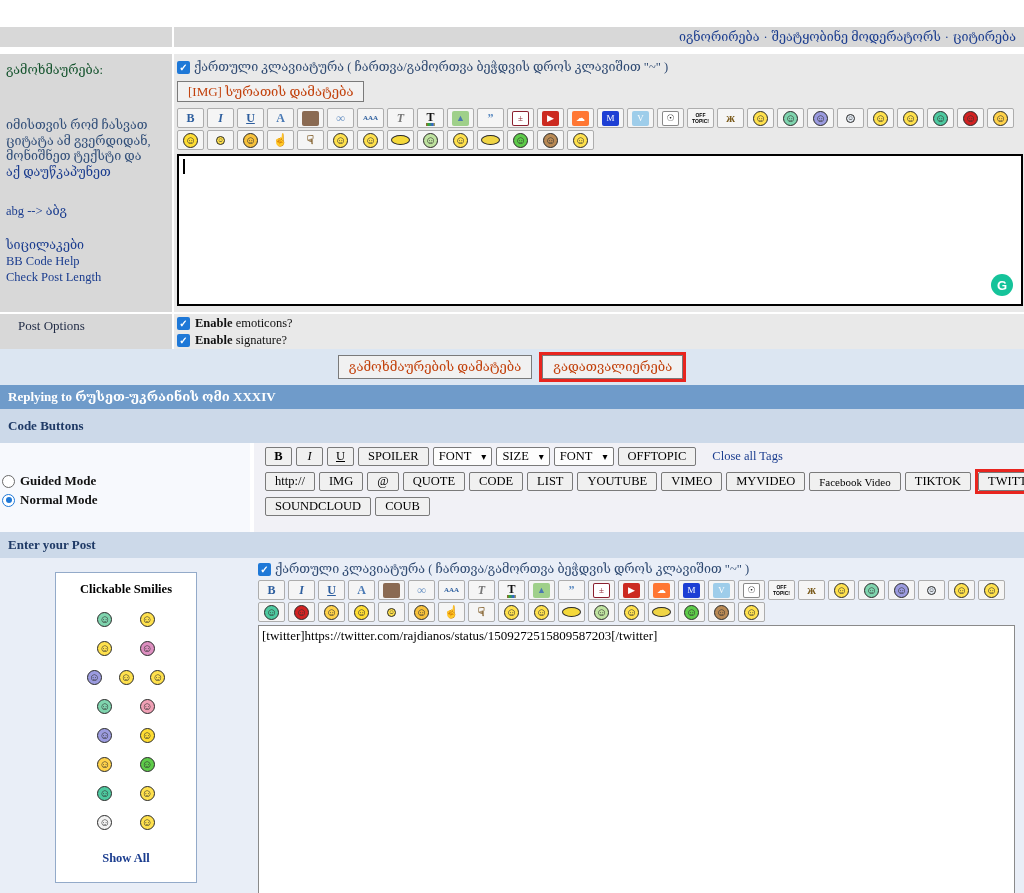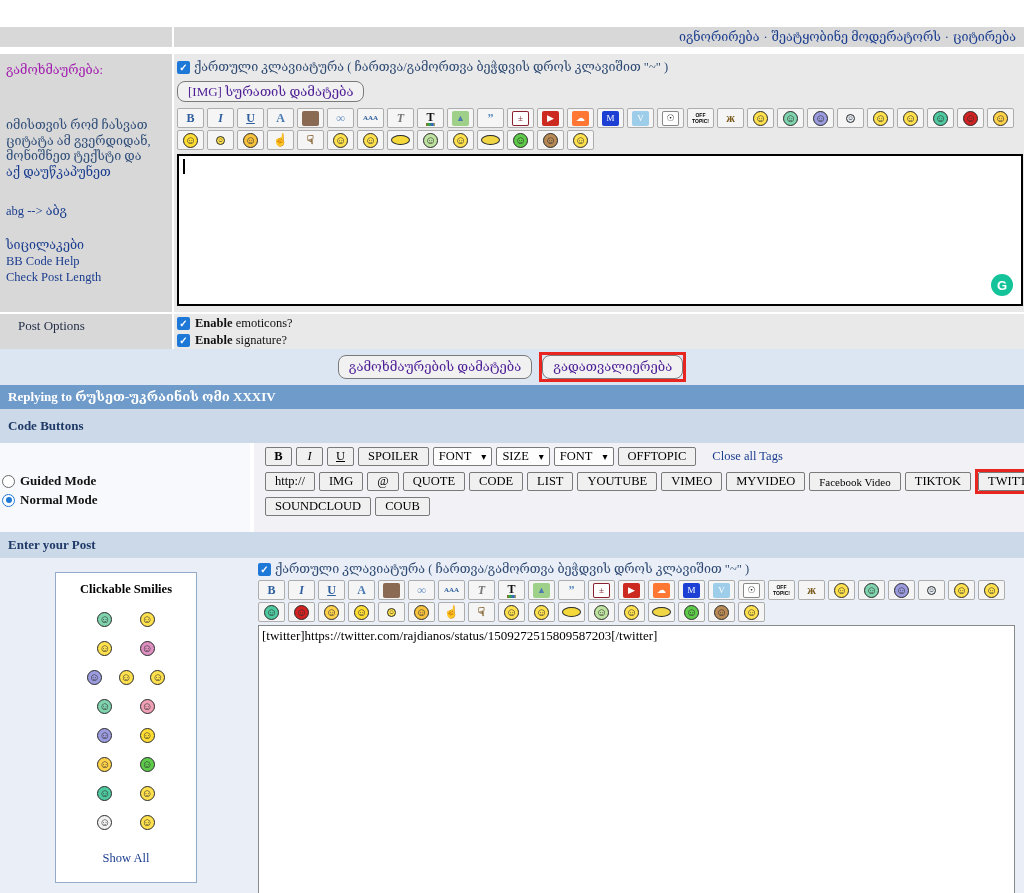--- a/index.html
+++ b/index.html
@@ -15,30 +15,30 @@
   .topbar .cellR { position:absolute; left:174px; top:0; width:850px; height:20px; background:#d8d8d8;
                    display:flex; align-items:center; justify-content:flex-end; padding-right:8px;
                    font-size:12.5px; }
   .topbar .sep { margin:0 4px; color:#1b3d8f; }
 
   
   .main-editor { position:absolute; top:27px; left:0; width:1024px; height:258px; }
   .col-left { position:absolute; left:0; top:0; width:172px; height:100%; background:#d8d8d8; padding:8px 6px; font-size:12.5px; }
   .col-right { position:absolute; left:174px; top:0; width:850px; height:100%; background:#e9e9e9; padding:5px 0 0 3px; }
 
-  .reply-label { color:#a21caf; }
+  .reply-label { color:#14532d; }
   .quote-hint { margin-top:40px; color:#33507a; line-height:1.25; }
   .sidebar-links a { display:block; }
   .abg-link { margin-top:22px; }
   .grp-links { margin-top:18px; line-height:1.28; }
 
   .kbd-row { display:flex; align-items:center; gap:4px; font-size:12.5px; color:#2f4a72; }
   .cb { width:13px; height:13px; background:#1e78d7; border-radius:2px; color:#fff; font:bold 10px "Liberation Sans",sans-serif;
         display:inline-flex; align-items:center; justify-content:center; flex:none; }
-  .wbtn { background:#f1f1f1; border:1px solid #7a7a7a; border-radius:8px; color:#4c1d95;
+  .wbtn { background:#f1f1f1; border:1px solid #7a7a7a; border-radius:0; color:#c2410c;
           font-family:"Liberation Serif","DejaVu Serif",serif; font-size:13px; padding:2px 10px;
           display:inline-flex; align-items:center; justify-content:center; cursor:pointer; }
   .img-add-btn { margin:6px 0 6px 0; height:21px; }
 
   .toolbar { line-height:0; }
   .tb-btn { display:inline-flex; width:27px; height:20px; margin:0 3px 2px 0; background:#f5f5f5;
             border:1px solid #adadad; border-radius:2px; align-items:center; justify-content:center;
             cursor:pointer; vertical-align:top; }
   .glyph { font-size:12px; font-weight:bold; line-height:1; font-family:"Liberation Serif","DejaVu Serif",serif; }
   .badge { width:17px; height:15px; border-radius:2px; display:inline-flex; align-items:center; justify-content:center; font-size:9px; }
@@ -92,21 +92,21 @@
   .close-tags { margin-left:12px; font-size:12.5px; }
   .opentags-row { display:flex; align-items:center; margin-top:3px; font-size:12.5px; color:#000; }
   .hintbox { margin-left:42px; background:#fbfbee; padding:1px 8px; font:11px "Liberation Sans",sans-serif; color:#555; width:325px; }
 
   
   .bottom { position:absolute; top:531px; left:0; width:1024px; height:362px; background:#e9eef7; }
   .smiliesbox { position:absolute; left:55px; top:14px; width:142px; height:311px; background:#fff; border:1px solid #93aac9; text-align:center; }
   .smiliesbox .title { font-weight:bold; font-size:12.5px; color:#000000; margin-top:9px; }
   .sm-grid { margin-top:8px; }
   .sm-row { display:flex; justify-content:space-evenly; align-items:center; min-height:29px; padding:0 14px; }
-  .showall { display:inline-block; margin-top:14px; font-weight:normal; font-size:12.5px; }
+  .showall { display:inline-block; margin-top:14px; font-weight:bold; font-size:12.5px; }
   .sm-footer { position:absolute; left:0px; top:338px; width:252px; text-align:center; font-size:12px; }
 
   .bot-editor { position:absolute; left:258px; top:3px; width:760px; }
   .bot-ta { width:757px; height:292px; background:#fff; border:1px solid #8a8a8a; resize:none; outline:none;
             font:13px "Liberation Serif","DejaVu Serif",serif; color:#000; padding:2px 3px; margin-top:1px; }
 </style>
 </head>
 <body>
 
 <div id="root">

